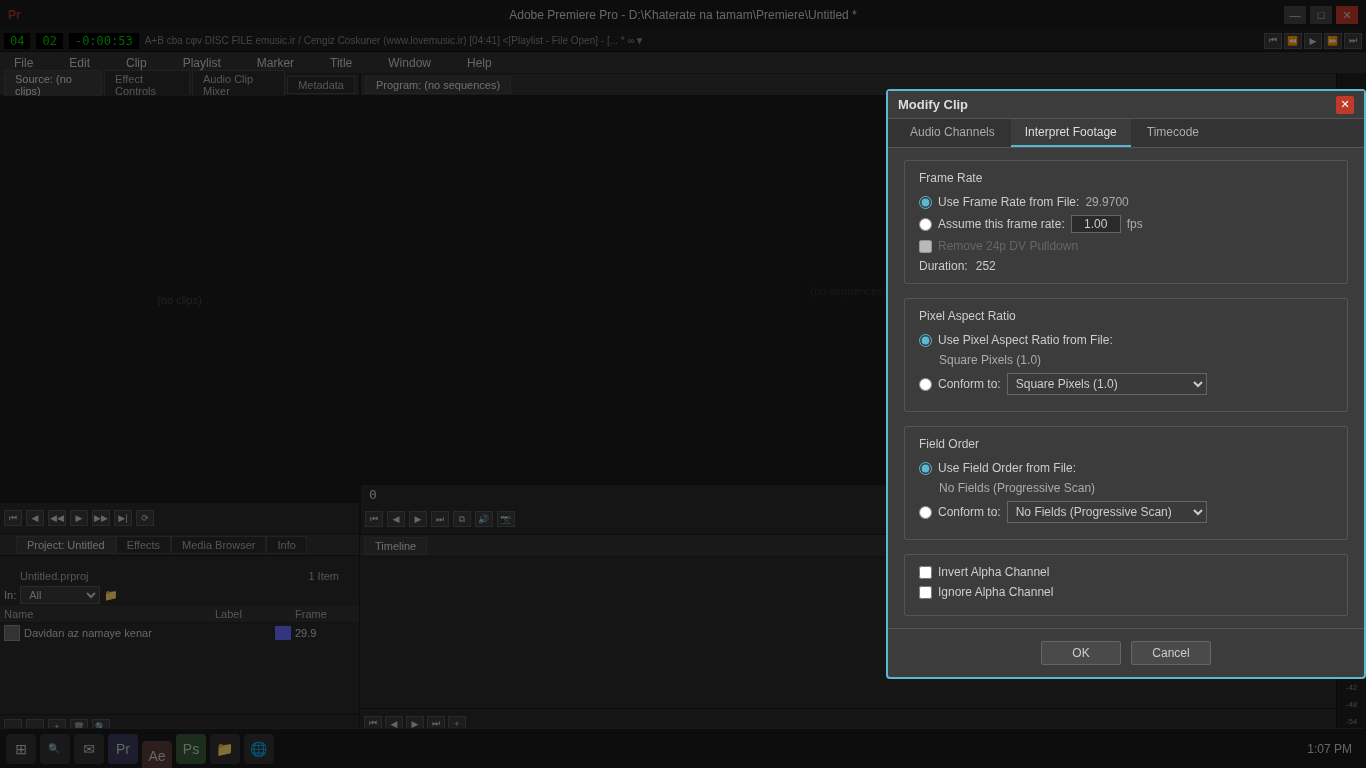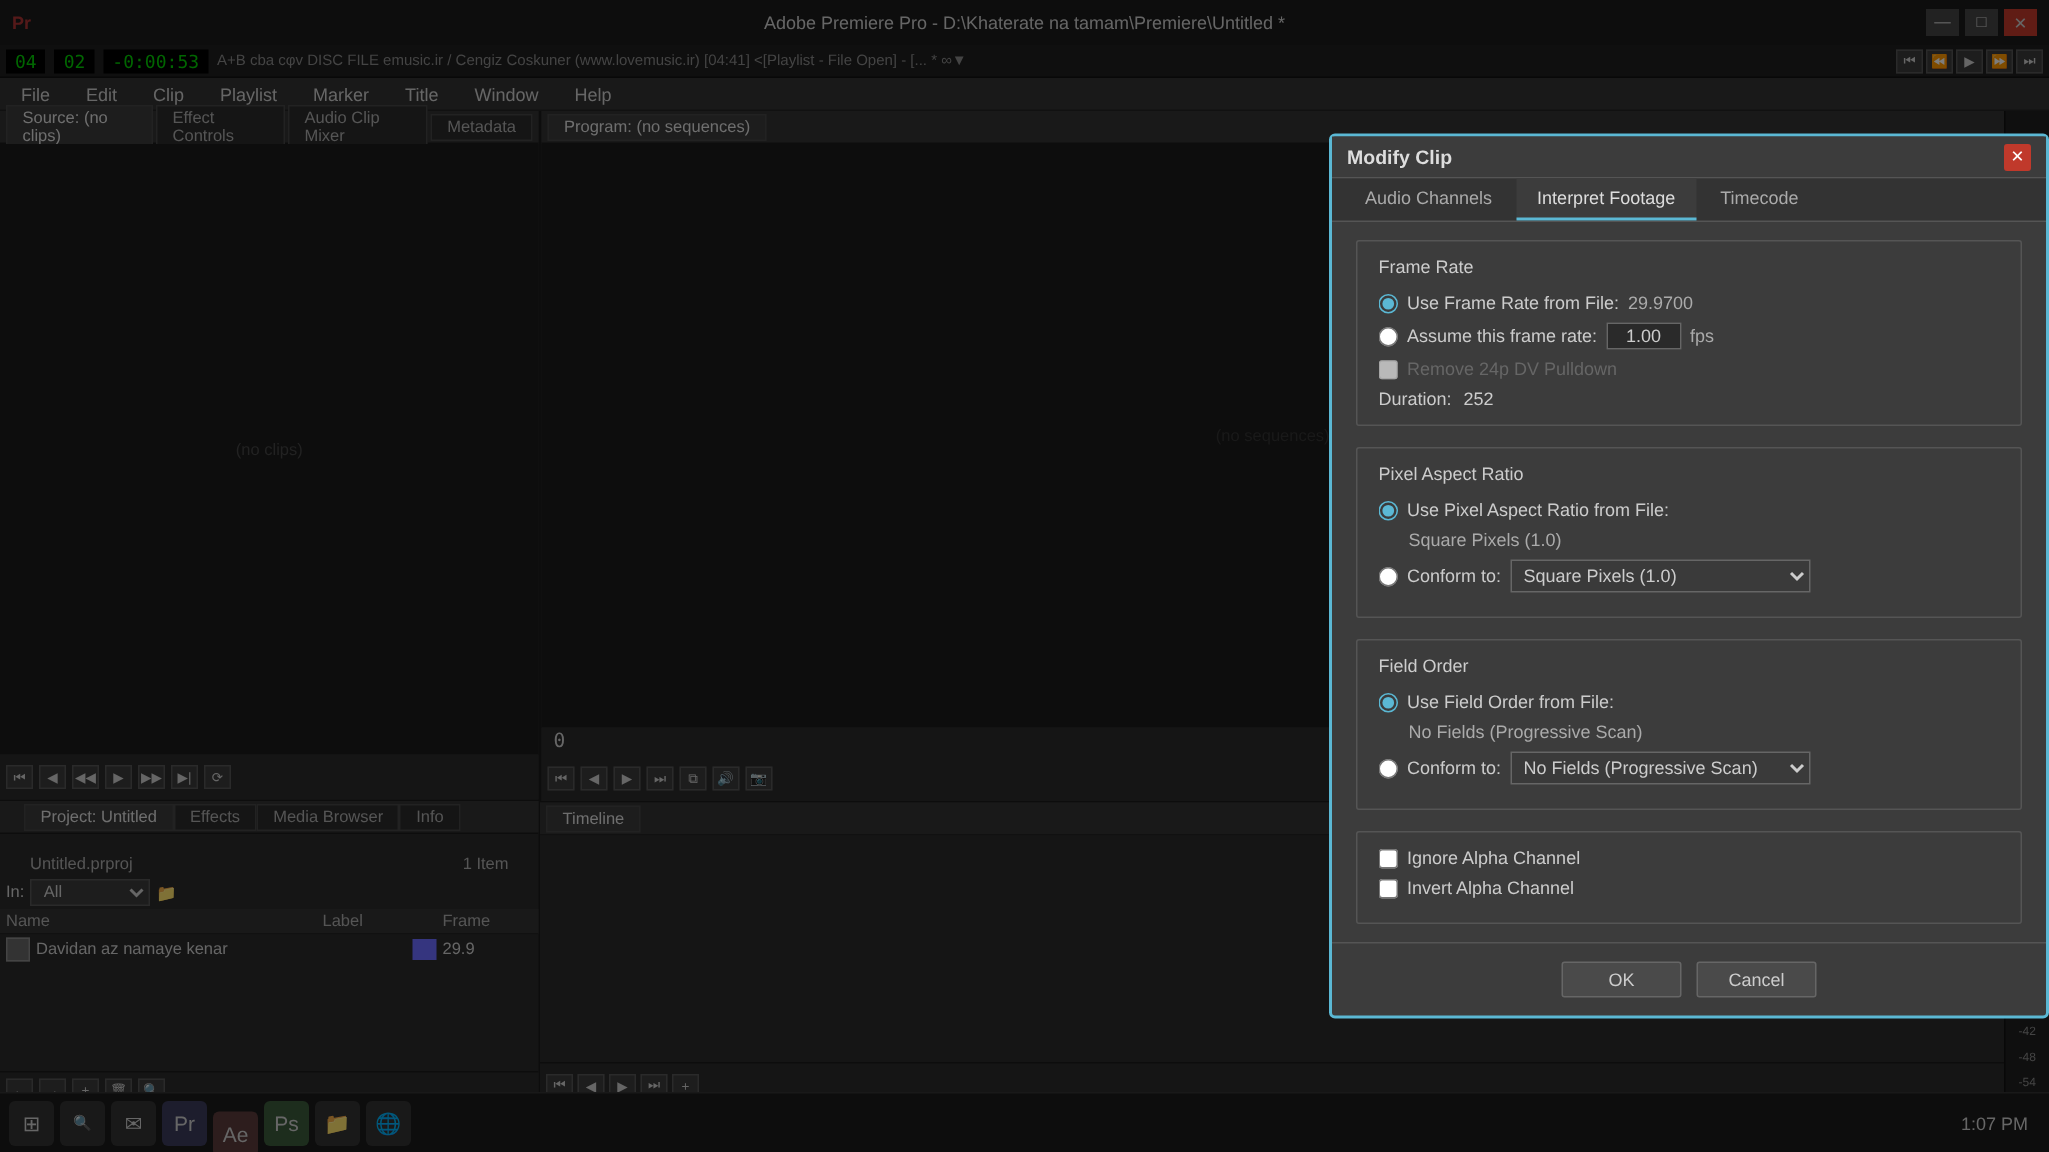--- a/index.html
+++ b/index.html
@@ -55,21 +55,21 @@
     }
     .win-btn.close { background: #c0392b; }
 
     
     .menu-bar {
       height: 22px;
       background: #333;
       display: flex;
       align-items: center;
       padding: 0 6px;
-      gap: 8px;
+      gap: 20px;
       border-bottom: 1px solid #222;
     }
     .menu-item {
       padding: 2px 8px;
       color: #ccc;
       font-size: 12px;
       cursor: pointer;
     }
 
     
@@ -702,25 +702,25 @@
           <span>Conform to:</span>
           <select class="conform-select">
             <option>No Fields (Progressive Scan)</option>
           </select>
         </div>
       </div>
 
       <div class="section">
         <div class="radio-row">
           <input type="checkbox" style="">
-          <span>Ignore Alpha Channel</span>
+          <span>Invert Alpha Channel</span>
         </div>
         <div class="radio-row">
           <input type="checkbox" style="">
-          <span>Invert Alpha Channel</span>
+          <span>Ignore Alpha Channel</span>
         </div>
       </div>
 
     </div>
 
     <div class="dialog-footer">
       <button class="dialog-btn">OK</button>
       <button class="dialog-btn">Cancel</button>
     </div>
 

